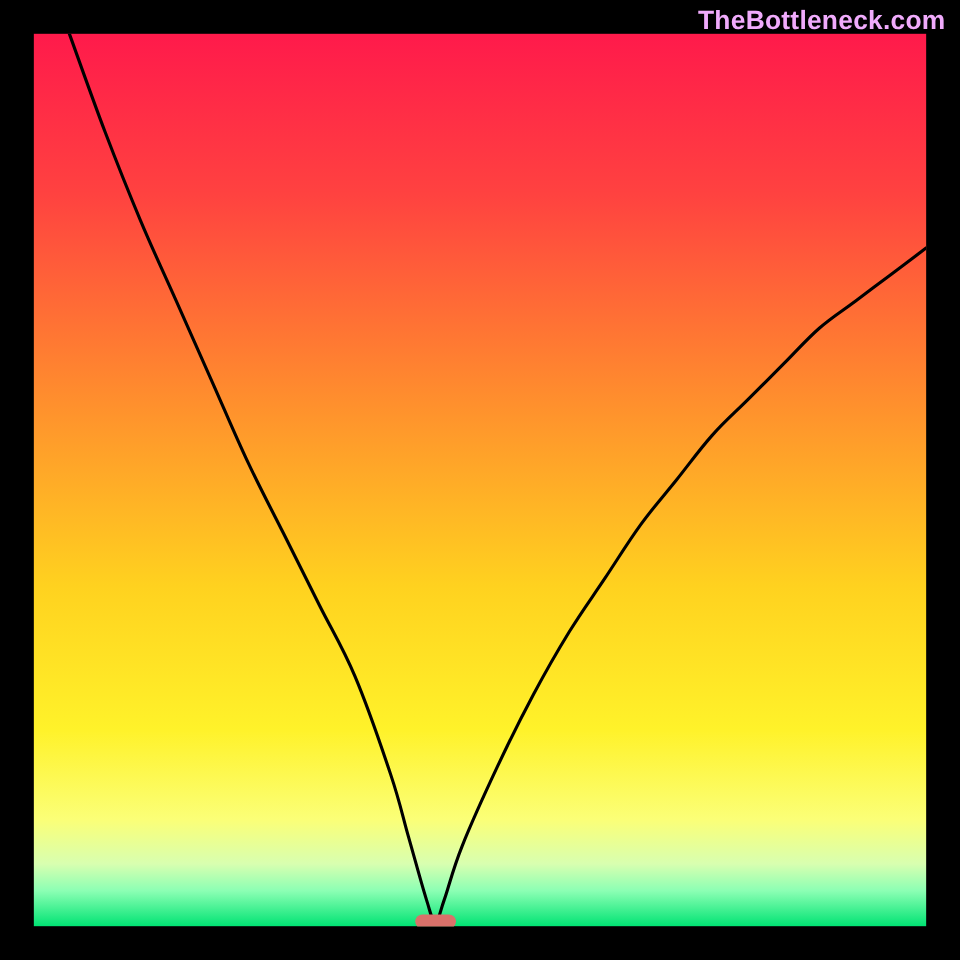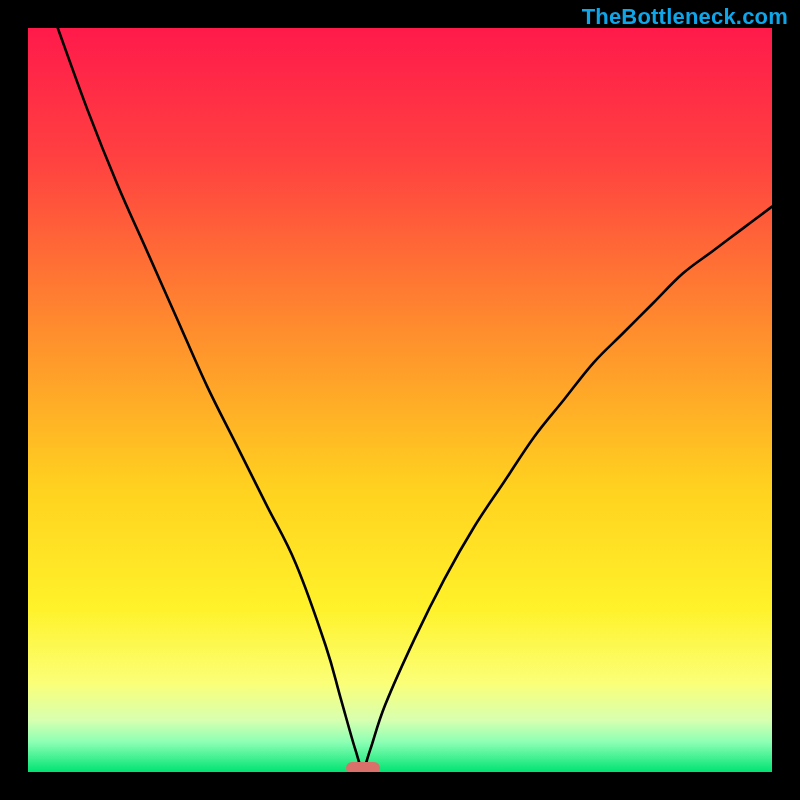--- a/index.html
+++ b/index.html
@@ -33,21 +33,21 @@
     width: 100%;
     height: 100%;
   }
   .watermark {
     position: absolute;
     top: 4px;
     right: 12px;
     font-family: Arial, Helvetica, sans-serif;
     font-size: 22px;
     font-weight: 600;
-    color: #0ea5e9;
+    color: #f0abfc;
     letter-spacing: 0.2px;
   }
   svg.curve {
     position: absolute;
     left: 0;
     top: 0;
     width: 100%;
     height: 100%;
   }
   .marker {

